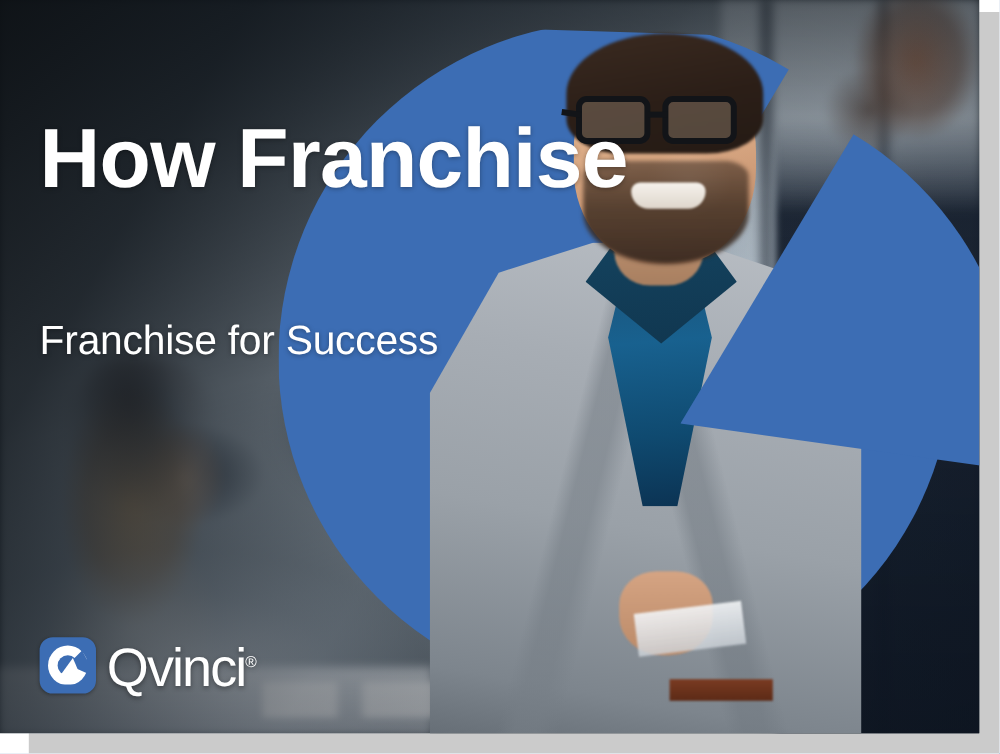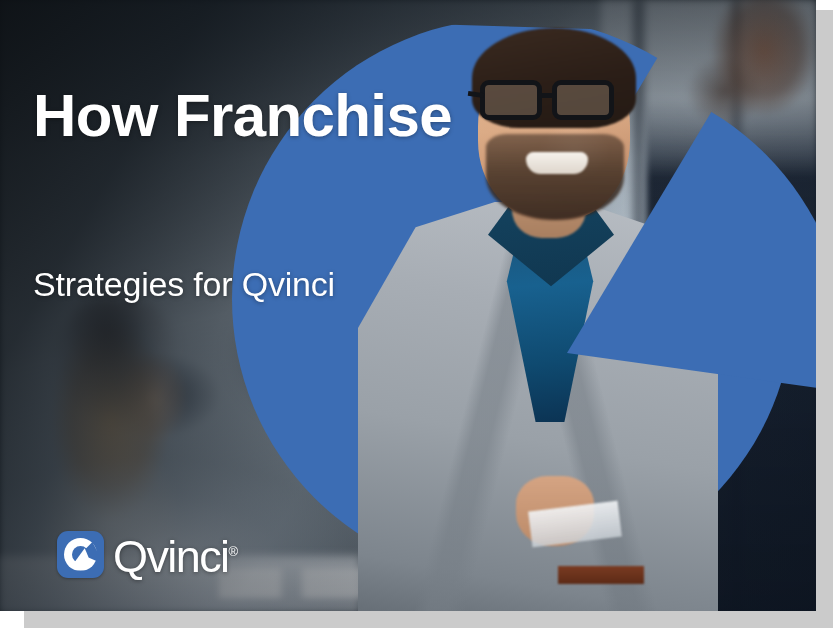--- a/index.html
+++ b/index.html
@@ -224,44 +224,44 @@
     filter:blur(.9px);
   }
   .man-belt{
     position:absolute; left:228px; top:560px; width:86px; height:18px;
     background:linear-gradient(180deg, #7a3b22, #5c2a16);
     filter:blur(1px);
   }
 
   
   .headline{
-    position:absolute; left:33px; top:88px;
+    position:absolute; left:33px; top:105px;
     width:420px;
     color:#ffffff;
     font-weight:bold;
-    font-size:60px;
+    font-size:70px;
     line-height:55px;
     letter-spacing:-.6px;
     text-shadow:0 1px 4px rgba(0,0,0,.35);
   }
   .headline .ln{ display:block; white-space:nowrap; }
   .subhead{
     position:absolute; left:33px; top:264px;
     color:#ffffff;
     font-weight:normal;
     font-size:34px;
     line-height:40px;
     letter-spacing:-.2px;
     text-shadow:0 1px 4px rgba(0,0,0,.35);
   }
 
   
   .logo{
     position:absolute; left:33px; top:529px;
-    display:flex; align-items:center; gap:9px;margin-left:24px;
+    display:flex; align-items:center; gap:9px;
   }
   .logo-mark{
     position:relative;
     width:47px; height:47px;
     border-radius:11px;
     background:var(--brand);
     flex:0 0 auto;
     box-shadow:0 1px 3px rgba(0,0,0,.3);
   }
   .logo-mark .ring{
@@ -341,21 +341,21 @@
       <div class="man-paper"></div>
       <div class="man-belt"></div>
     </div>
 
     <div class="pie-slice"></div>
 
     <h1 class="headline">
       <span class="ln">How Franchise</span>
     </h1>
 
-    <h2 class="subhead">Strategies for Qvinci</h2>
+    <h2 class="subhead">Franchise for Success</h2>
 
     <div class="logo">
       <span class="logo-mark">
         <span class="ring"></span>
         <span class="hole"></span>
         <span class="arrow"></span>
       </span>
       <span class="logo-text"><span>Qvinci</span><span class="logo-reg">®</span></span>
     </div>
 

